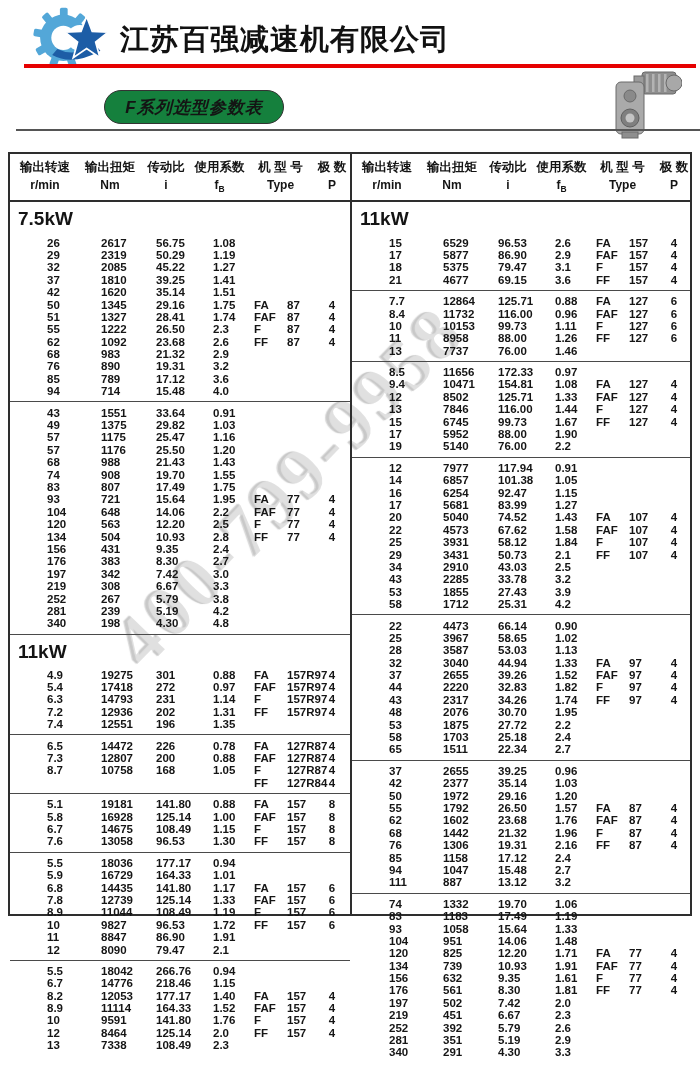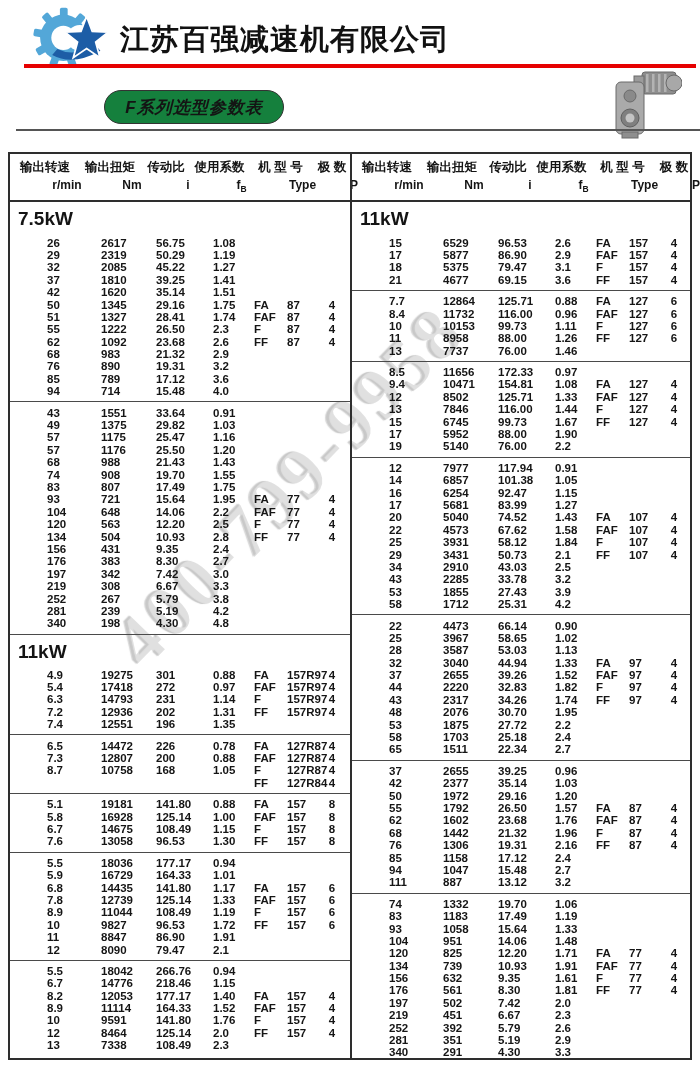--- a/index.html
+++ b/index.html
@@ -22,29 +22,29 @@
   .product{position:absolute;left:592px;top:66px;width:74px;height:76px;}
   .grayline{position:absolute;left:0;top:129px;width:700px;height:2px;background:#555;}
   
   .watermark{position:absolute;left:126px;top:612px;z-index:0;
     font-family:"Liberation Serif","DejaVu Serif",serif;font-weight:bold;
     font-size:74px;letter-spacing:4px;white-space:nowrap;
     color:rgba(175,175,175,0.38);
     text-shadow:2px 2px 1px rgba(255,255,255,0.95),-1px -1px 1px rgba(110,110,110,0.28);
     transform:rotate(-46deg);transform-origin:left center;}
   
-  .ptable{position:absolute;left:8px;top:152px;width:684px;height:908px;
+  .ptable{position:absolute;left:8px;top:152px;width:684px;height:764px;
     border:2px solid #2e2e2e;box-sizing:border-box;display:flex;z-index:1;background:transparent;}
   .half{width:50%;box-sizing:border-box;}
   .half.right{border-left:2px solid #2e2e2e;}
   .grid{display:grid;grid-template-columns:70px 60px 52px 55px 67px 36px;}
   .thead{border-bottom:2px solid #2e2e2e;padding:4px 0 3px 0;}
   .th{font-weight:bold;text-align:center;white-space:nowrap;}
   .th.cn{font-size:12.5px;line-height:19px;}
-  .th.en{font-size:12px;line-height:16px;padding-left:22px;}
+  .th.en{font-size:12px;line-height:16px;}
   .th sub{font-size:8.5px;}
   .power-label{font-size:19px;font-weight:bold;padding:6px 0 3px 8px;line-height:21px;}
   .group{padding:4px 0;}
   .sep{border-top:1px solid #4a4a4a;}
   .row{height:12.4px;align-items:center;}
   .c{font-size:11.5px;font-weight:bold;line-height:12px;white-space:nowrap;color:#151515;}
   .c-speed{padding-left:37px;}
   .c-torque{padding-left:21px;}
   .c-ratio{padding-left:16px;}
   .c-fb{padding-left:21px;}

